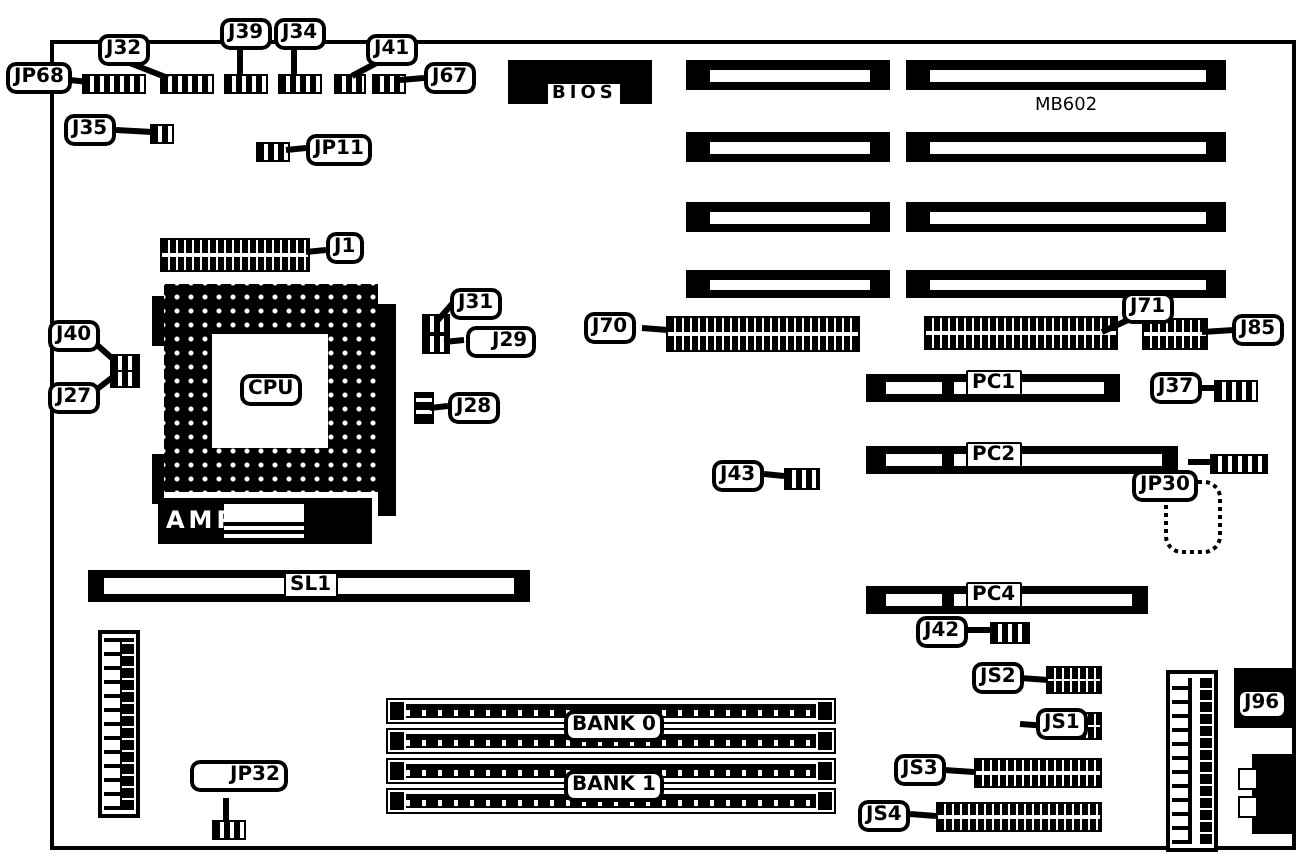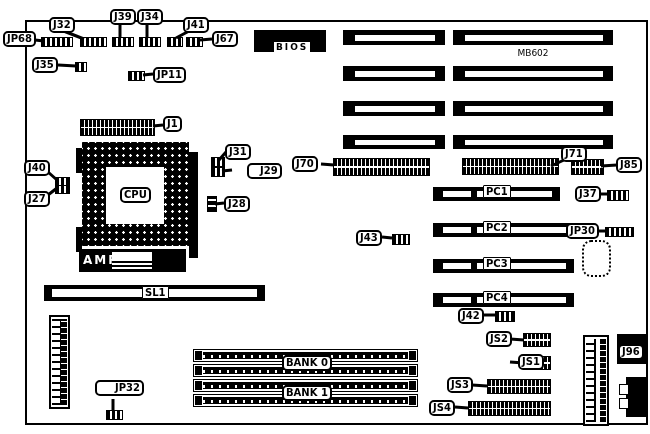--- a/index.html
+++ b/index.html
@@ -176,53 +176,48 @@
       <span class="b2"></span>
       <span class="b3"></span>
   </div>
 
   <div class="pins1" style="left:211px;top:157px;width:12px;height:8px;"></div>
   <div class="pins1" style="left:211px;top:167px;width:12px;height:8px;"></div>
   <div class="pinsV" style="left:207px;top:196px;width:8px;height:14px;"></div>
   <div class="pins1" style="left:55px;top:177px;width:13px;height:7px;"></div>
   <div class="pins1" style="left:55px;top:185px;width:13px;height:7px;"></div>
   <div class="lbl" style="left:225px;top:144px;">J31</div>
-  <div class="lbl" style="left:247px;top:163px;padding-left:11px;">J29</div>
+  <div class="lbl" style="left:233px;top:163px;padding-left:11px;">J29</div>
   <div class="lbl" style="left:224px;top:196px;">J28</div>
   <div class="lbl" style="left:24px;top:160px;">J40</div>
   <div class="lbl" style="left:24px;top:191px;">J27</div>
 
   <div class="pci" style="left:433px;top:187px;width:127px;">
     <div class="s1"></div>
       <div class="s2"></div>
     <div class="tag">PC1</div>
   </div>
   <div class="pci" style="left:433px;top:223px;width:156px;">
     <div class="s1"></div>
       <div class="s2"></div>
     <div class="tag">PC2</div>
-  </div>
-  <div class="pci" style="left:433px;top:259px;width:141px;">
-    <div class="s1"></div>
-      <div class="s2"></div>
-    <div class="tag">PC3</div>
   </div>
   <div class="pci" style="left:433px;top:293px;width:141px;">
     <div class="s1"></div>
       <div class="s2"></div>
     <div class="tag">PC4</div>
   </div>
 
   <div class="pins1" style="left:607px;top:190px;width:20px;height:9px;"></div>
   <div class="pins1" style="left:605px;top:227px;width:27px;height:8px;"></div>
   <div class="pins1" style="left:392px;top:234px;width:16px;height:9px;"></div>
   <div class="pins1" style="left:495px;top:311px;width:18px;height:9px;"></div>
   <div id="blob" class="abs"></div>
   <div class="lbl" style="left:575px;top:186px;">J37</div>
-  <div class="lbl" style="left:566px;top:223px;">JP30</div>
+  <div class="lbl" style="left:566px;top:235px;">JP30</div>
   <div class="lbl" style="left:356px;top:230px;">J43</div>
   <div class="lbl" style="left:458px;top:308px;">J42</div>
 
   <div id="sl1" class="abs">
       <div class="stripe"></div>
     </div>
   <div class="tag" style="left:142px;top:286px;z-index:7;">SL1</div>
 
   <div class="pwr" style="left:49px;top:315px;width:17px;height:90px;">
     <div class="sq"></div>

